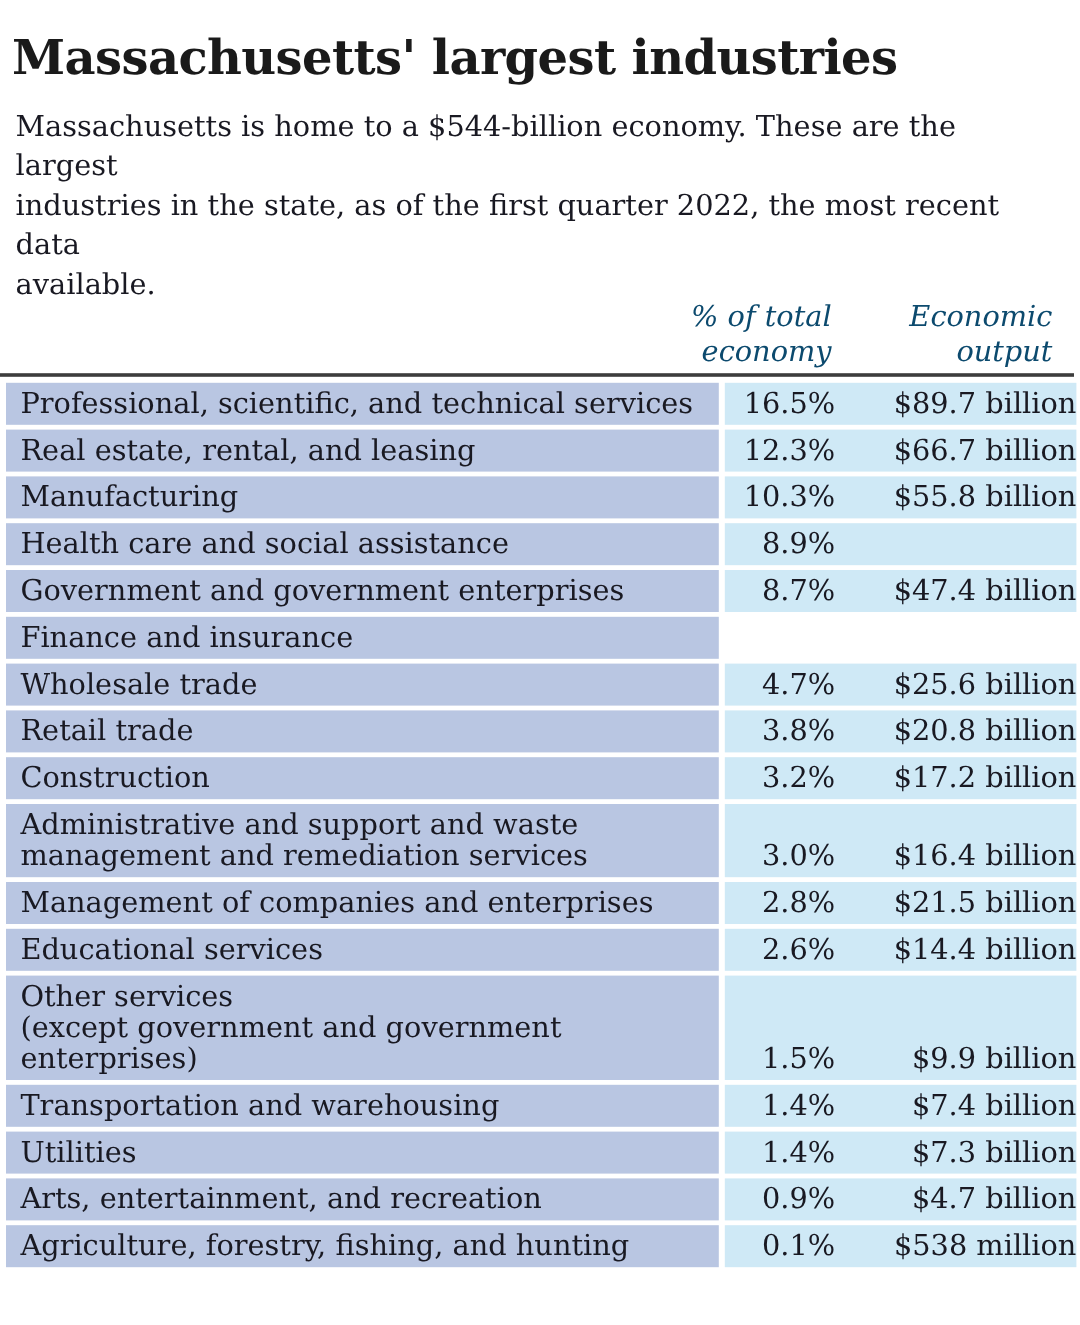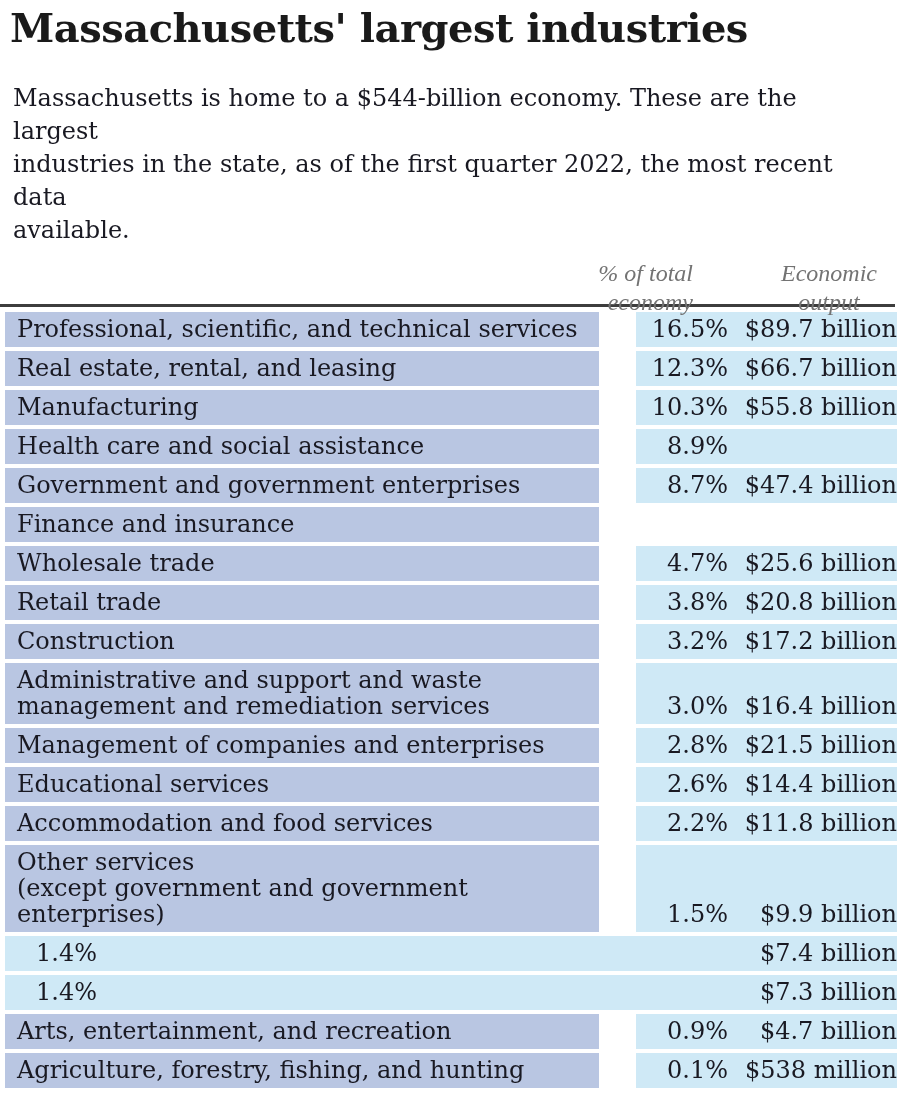--- a/index.html
+++ b/index.html
@@ -17,68 +17,66 @@
   body {
     width: 900px;
     height: 1104px;
     overflow: hidden;
     font-family: "DejaVu Serif", "Liberation Serif", serif;
     color: var(--text);
   }
   .container { width: 900px; height: 1104px; overflow: hidden; }
 
   .page-title {
-    margin: 5px 10px 0 10px;
+    margin: 26px 10px 0 10px;
     font-size: 40px;
     line-height: 45px;
     font-weight: bold;
     letter-spacing: -0.5px;
     color: var(--title);
   }
   .subtitle {
-    margin: 32px 20px 0 13px;
+    margin: 18px 20px 0 13px;
     font-size: 24px;
     line-height: 33px;
     white-space: pre-line;
     color: var(--text);
   }
 
   .col-headers {
     position: relative;
     height: 58px;
     margin-top: -4px;
   }
   .col-header {
     position: absolute;
-    top: 16px;
+    top: 0;
     font-style: italic;
     font-size: 24px;
     line-height: 29px;
     text-align: right;
     white-space: pre-line;
-    color: #737373;
-    font-family: Liberation Serif, serif;
+    color: #0c4a6e;
   }
   .col-header.pct-header { right: 207px; }
-  .col-header.output-header { right: 23px; text-align: center; }
+  .col-header.output-header { right: 23px; }
 
   .top-rule {
     height: 3px;
     background: var(--rule);
     margin: 3px 5px 0 0;
   }
 
   .table {
     margin: 5px 3px 0 5px; 
   }
   .row {
     display: flex;
     align-items: stretch;
     margin-bottom: 4px;
-    gap: 32px;
   }
   .cell-industry {
     width: 594px;
     margin-right: 5px;
     background: var(--industry-bg);
     padding: 4px 12px 5px 12px;
     display: flex;
     align-items: center;
   }
   .cell-industry .industry-text {
@@ -237,49 +235,46 @@
   <div class="row">
     <div class="cell-industry">
       <span class="industry-text">Educational services</span>
     </div>
     <div class="cell-values">
       <span class="pct">2.6%</span>
       <span class="output">$14.4 billion</span>
     </div>
   </div>
 
-  <div class="row">
-    <div class="cell-industry">
-      <span class="industry-text">Accommodation and food services</span>
-    </div>
-    <div class="cell-values">
-      <span class="pct">2.2%</span>
-      <span class="output">$11.8 billion</span>
-    </div>
-  </div>
 
   <div class="row">
     <div class="cell-industry">
       <span class="industry-text">Other services
 (except government and government enterprises)</span>
     </div>
     <div class="cell-values">
       <span class="pct">1.5%</span>
       <span class="output">$9.9 billion</span>
     </div>
   </div>
 
   <div class="row">
+    <div class="cell-industry">
+      <span class="industry-text">Transportation and warehousing</span>
+    </div>
     <div class="cell-values">
       <span class="pct">1.4%</span>
       <span class="output">$7.4 billion</span>
     </div>
   </div>
 
   <div class="row">
+    <div class="cell-industry">
+      <span class="industry-text">Utilities</span>
+    </div>
     <div class="cell-values">
       <span class="pct">1.4%</span>
       <span class="output">$7.3 billion</span>
     </div>
   </div>
 
   <div class="row">
     <div class="cell-industry">
       <span class="industry-text">Arts, entertainment, and recreation</span>
     </div>

